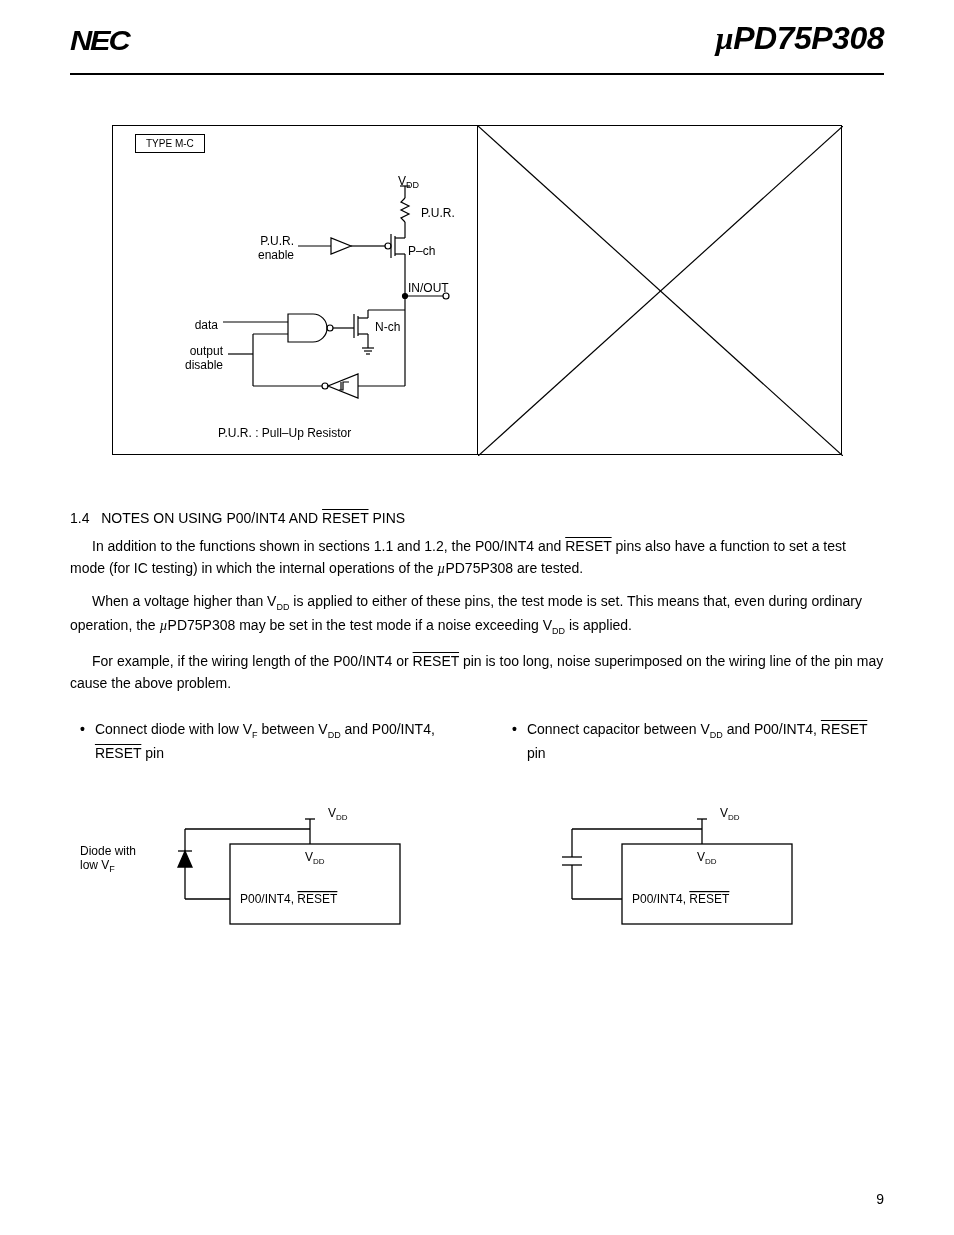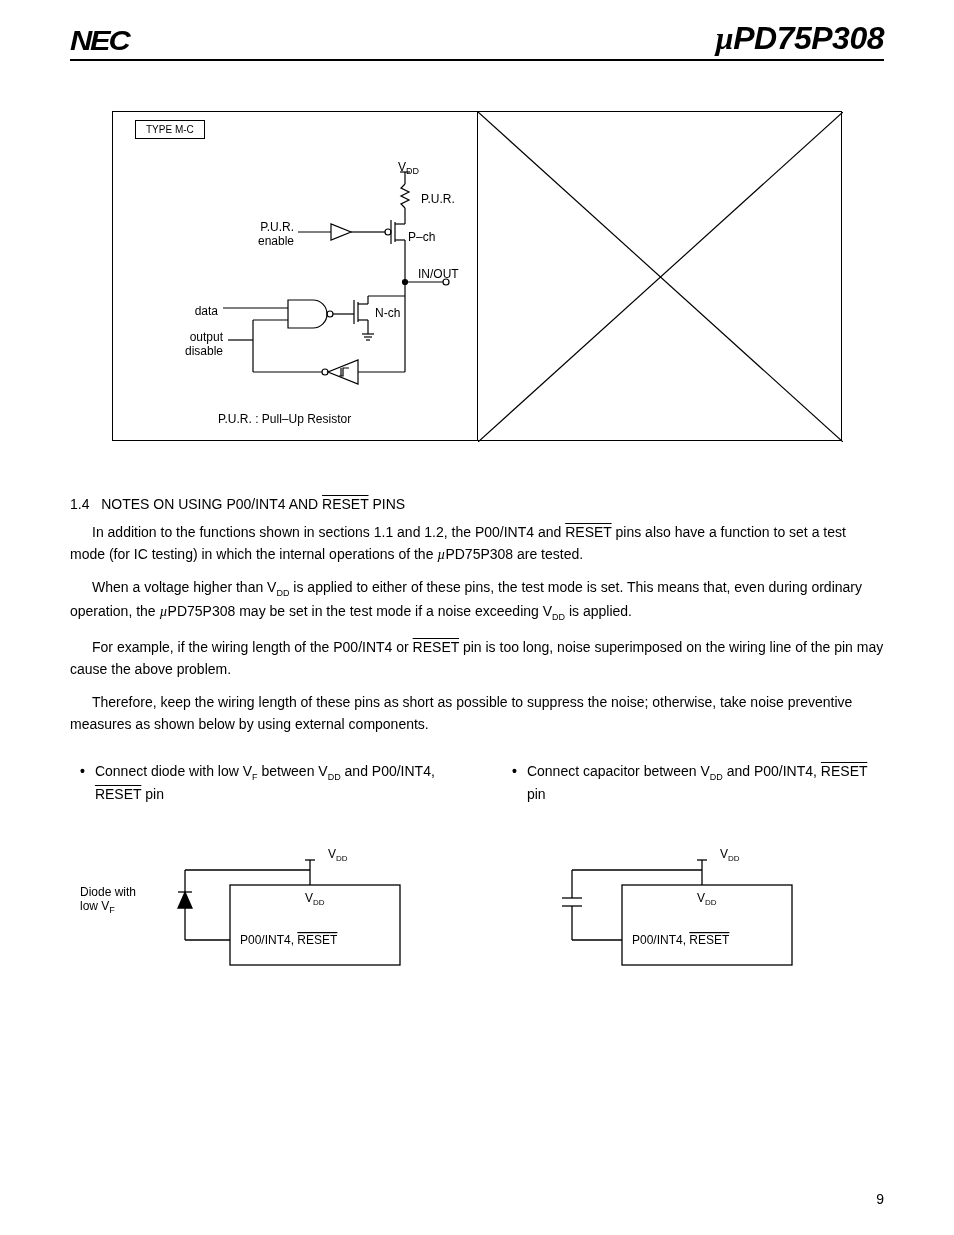--- a/index.html
+++ b/index.html
@@ -11,21 +11,21 @@
     position: relative;
   }
   .page {
     padding: 20px 70px 40px 70px;
   }
   .header {
     display: flex;
     justify-content: space-between;
     align-items: flex-end;
     border-bottom: 2px solid #000;
-    padding-bottom: 2px;
+    padding-bottom: 16px;
     margin-bottom: 50px;
   }
   .logo {
     font-family: Arial, sans-serif;
     font-weight: 900;
     font-size: 28px;
     font-style: italic;
     letter-spacing: -2px;
     transform: scaleX(1.1);
     transform-origin: left;
@@ -111,21 +111,21 @@
 
   <div class="diagram-outer">
     <div class="diagram-box">
       <div class="left-panel">
         <div class="type-box">TYPE M-C</div>
 
         <div class="circ-label" style="left:285px; top:48px; text-align:left;">V<span class="sub">DD</span></div>
         <div class="circ-label" style="left:308px; top:80px; text-align:left;">P.U.R.</div>
         <div class="circ-label" style="left:136px; top:108px; width:45px;">P.U.R.<br>enable</div>
         <div class="circ-label" style="left:295px; top:118px; text-align:left;">P–ch</div>
-        <div class="circ-label" style="left:295px; top:155px; text-align:right;margin-left:10px;">IN/OUT</div>
+        <div class="circ-label" style="left:295px; top:155px; text-align:right;">IN/OUT</div>
         <div class="circ-label" style="left:80px; top:192px; width:25px;">data</div>
         <div class="circ-label" style="left:262px; top:194px; text-align:left;">N-ch</div>
         <div class="circ-label" style="left:65px; top:218px; width:45px;">output<br>disable</div>
         <div class="circ-label" style="left:105px; top:300px; text-align:left;">P.U.R. : Pull–Up Resistor</div>
 
         <svg width="365" height="330" style="position:absolute;top:0;left:0;">
           <g stroke="#000" stroke-width="1.2" fill="none">
 
             <line x1="287" y1="60" x2="297" y2="60"></line>
             <line x1="292" y1="60" x2="292" y2="72"></line>
@@ -203,23 +203,20 @@
 
   <p class="body-text">
     <span class="indent"></span><span>In addition to the functions shown in sections 1.1 and 1.2, the P00/INT4 and </span><span class="overline">RESET</span><span> pins also have a function to set a test mode (for IC testing) in which the internal operations of the </span><span class="mu">µ</span><span>PD75P308 are tested.</span>
   </p>
   <p class="body-text">
     <span class="indent"></span><span>When a voltage higher than V</span><span class="sub">DD</span><span> is applied to either of these pins, the test mode is set.  This means that, even during ordinary operation, the </span><span class="mu">µ</span><span>PD75P308 may be set in the test mode if a noise exceeding V</span><span class="sub">DD</span><span> is applied.</span>
   </p>
   <p class="body-text">
     <span class="indent"></span><span>For example, if the wiring length of the P00/INT4 or </span><span class="overline">RESET</span><span> pin is too long, noise superimposed on the wiring line of the pin may cause the above problem.</span>
   </p>
-  <p class="body-text">
-    <span class="indent"></span><span>Therefore, keep the wiring length of these pins as short as possible to suppress the noise; otherwise, take noise preventive measures as shown below by using external components.</span>
-  </p>
 
   <div class="columns">
     <div class="col">
       <div class="bullet">
         <span class="dot">•</span>
         <span>
           <span>Connect diode with low V</span><span class="sub">F</span><span> between V</span><span class="sub">DD</span><span> and P00/INT4, </span><span class="overline">RESET</span><span> pin</span>
         </span>
       </div>
       <div class="mini-dia">

